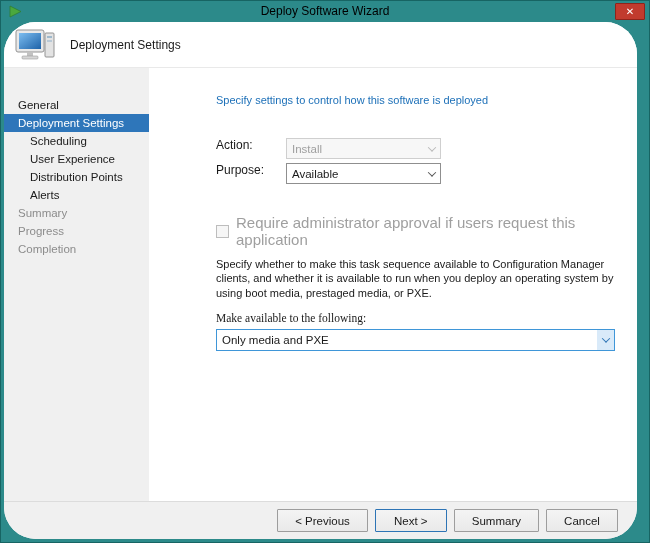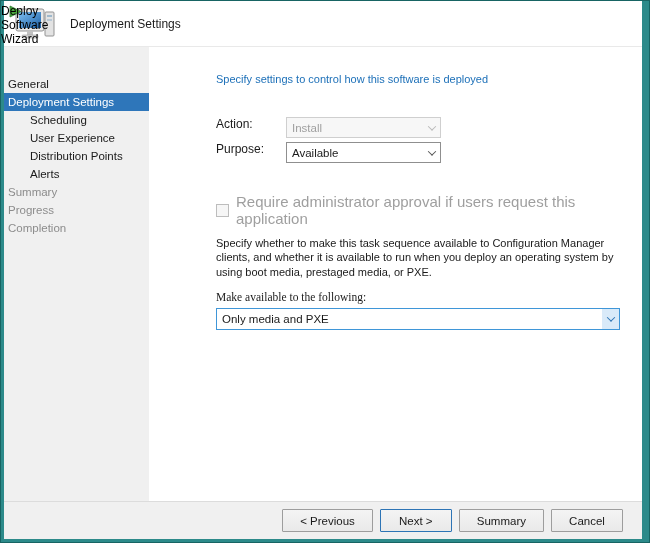--- a/index.html
+++ b/index.html
@@ -10,54 +10,54 @@
     --focus-border:#3f96d8;
   }
   *{margin:0;padding:0;box-sizing:border-box;}
   html,body{background:#ffffff;}
   body{font-family:"Liberation Sans","DejaVu Sans",sans-serif;font-size:12px;color:#1a1a1a;}
 
   .window{
     width:650px;height:543px;
     background:var(--titlebar);
     border:1px solid #176463;
-    display:flex;
+    display:flex;flex-direction:column;
   }
 
   
   .titlebar{height:21px;flex:none;position:relative;}
   .titlebar-title{
     position:absolute;left:0;right:0;top:3px;text-align:center;
     font-size:12px;color:#06302f;color:#0b2b2b;color:#000;
   }
   .titlebar-icon{position:absolute;left:7px;top:3px;width:15px;height:15px;display:block;}
   .close-btn{
     position:absolute;right:4px;top:2px;width:30px;height:17px;
     background:var(--close-button);
     border:1px solid #8e241b;border-radius:1px;
     color:#ffffff;font-size:10px;line-height:14px;text-align:center;
     cursor:default;display:flex;align-items:center;justify-content:center;
     font-family:"Liberation Sans",sans-serif;
   }
 
   
-  .frame{flex:1;margin:0 7px 3px 3px;background:#ffffff;display:flex;flex-direction:column;overflow:hidden;}
+  .frame{flex:1;margin:0 12px 3px 3px;background:#ffffff;display:flex;flex-direction:column;overflow:hidden;border-radius:32px;}
 
   
   .header{height:46px;flex:none;background:#ffffff;display:flex;align-items:center;padding-left:10px;border-bottom:1px solid #e9e9e9;}
   .header-icon{width:44px;height:36px;flex:none;margin-right:12px;}
   .header-title{font-size:12px;color:#1a1a1a;}
 
   
   .body{flex:1;display:flex;overflow:hidden;}
 
   .sidebar{width:145px;flex:none;background:#f0f0f0;padding-top:28px;}
   .nav-item{
     height:18px;line-height:18px;font-size:11.5px;
-    padding-left:4px;color:#1a1a1a;cursor:default;white-space:nowrap;
+    padding-left:14px;color:#1a1a1a;cursor:default;white-space:nowrap;
   }
   .nav-item.indent{padding-left:26px;}
   .nav-item.selected{background:var(--selected-nav);color:#ffffff;}
   .nav-item.dim{color:#8c8c8c;}
 
   .content{flex:1;padding:26px 22px 0 67px;overflow:hidden;}
   .page-heading{font-size:11px;color:var(--heading);margin-bottom:32px;}
 
   .form-row{display:flex;align-items:flex-start;margin-bottom:4px;}
   .form-row .field-label{width:70px;flex:none;}

